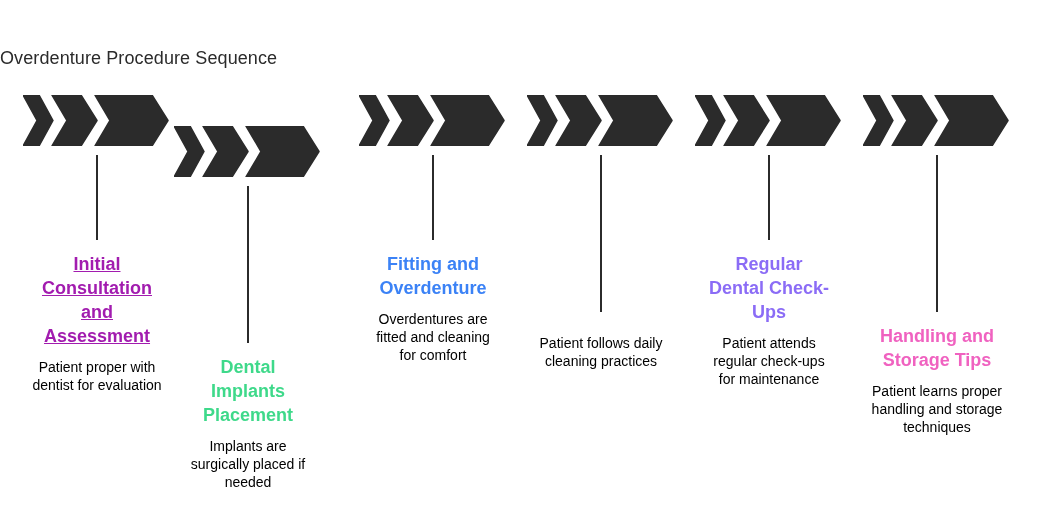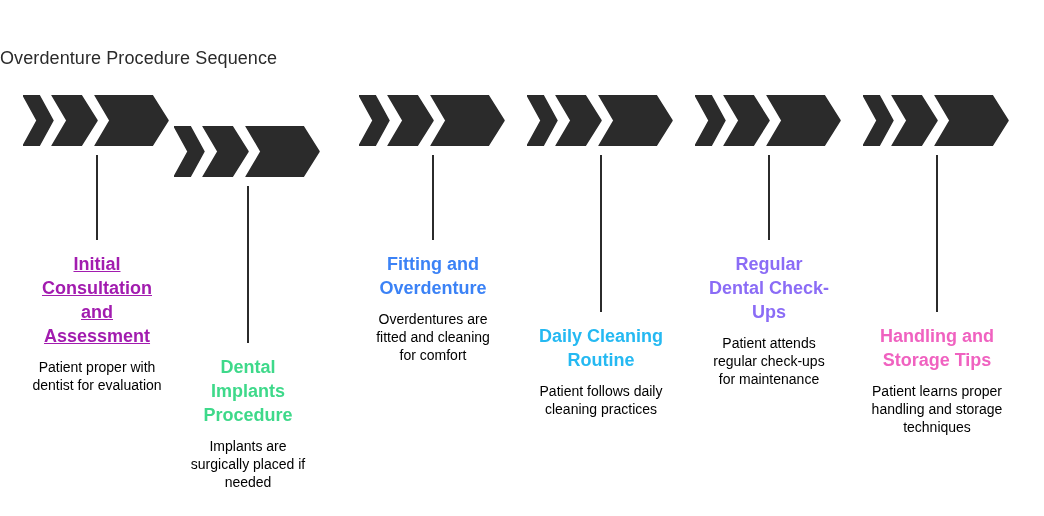--- a/index.html
+++ b/index.html
@@ -50,21 +50,21 @@
           <polygon points="0,0 16,0 30,25.5 16,51 0,51 14,25.5" fill="#2B2B2B" stroke="#2B2B2B" stroke-linejoin="round" stroke-width="1.5"></polygon>
           <polygon points="29,0 58,0 74,25.5 58,51 29,51 44,25.5" fill="#2B2B2B" stroke="#2B2B2B" stroke-linejoin="round" stroke-width="1.5"></polygon>
           <polygon points="72,0 129,0 145,25.5 129,51 72,51 87,25.5" fill="#2B2B2B" stroke="#2B2B2B" stroke-linejoin="round" stroke-width="1.5"></polygon>
         </svg>
       </div>
       <div class="line" style="left: 73px; height: 157px;"></div>
       <div class="textblock" style="left: -1px; top: 324px;">
         <div class="heading" style="color: rgb(62, 217, 138);">
           <div>Dental</div>
           <div>Implants</div>
-          <div>Procedure</div>
+          <div>Placement</div>
         </div>
         <div class="desc">
           <div>Implants are</div>
           <div>surgically placed if</div>
           <div>needed</div>
         </div>
       </div>
     </div>
   <div class="step" style="left: 359px;">
       <div class="chev">
@@ -90,24 +90,20 @@
   <div class="step" style="left: 527px;">
       <div class="chev">
         <svg width="150" height="51" viewBox="0 0 150 51">
           <polygon points="0,0 16,0 30,25.5 16,51 0,51 14,25.5" fill="#2B2B2B" stroke="#2B2B2B" stroke-linejoin="round" stroke-width="1.5"></polygon>
           <polygon points="29,0 58,0 74,25.5 58,51 29,51 44,25.5" fill="#2B2B2B" stroke="#2B2B2B" stroke-linejoin="round" stroke-width="1.5"></polygon>
           <polygon points="72,0 129,0 145,25.5 129,51 72,51 87,25.5" fill="#2B2B2B" stroke="#2B2B2B" stroke-linejoin="round" stroke-width="1.5"></polygon>
         </svg>
       </div>
       <div class="line" style="left: 73px; height: 157px;"></div>
       <div class="textblock" style="left: -1px; top: 324px;">
-        <div class="heading" style="color: rgb(37, 185, 242);">
-          <div>Daily Cleaning</div>
-          <div>Routine</div>
-        </div>
         <div class="desc">
           <div>Patient follows daily</div>
           <div>cleaning practices</div>
         </div>
       </div>
     </div>
   <div class="step" style="left: 695px;">
       <div class="chev">
         <svg width="150" height="51" viewBox="0 0 150 51">
           <polygon points="0,0 16,0 30,25.5 16,51 0,51 14,25.5" fill="#2B2B2B" stroke="#2B2B2B" stroke-linejoin="round" stroke-width="1.5"></polygon>

